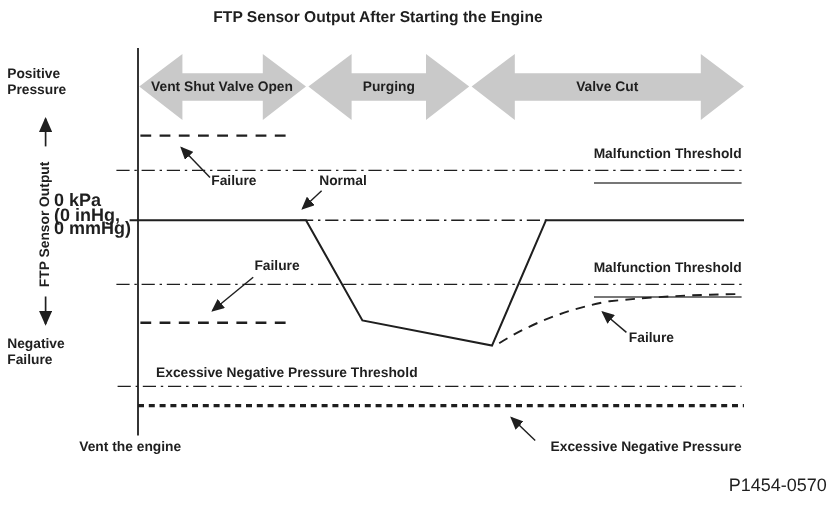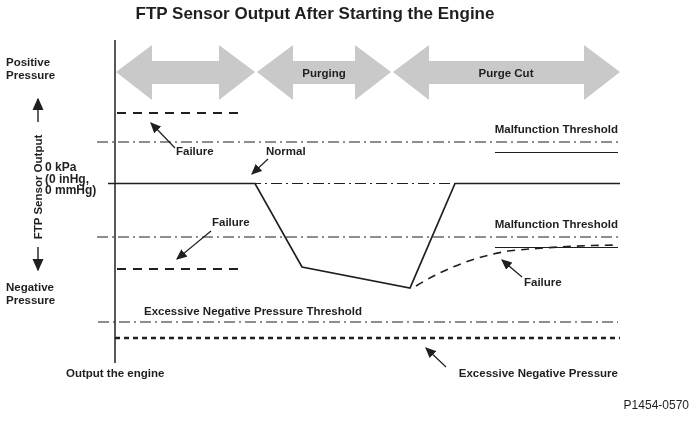--- a/index.html
+++ b/index.html
@@ -5,27 +5,27 @@
   html,body{margin:0;padding:0;background:#ffffff;}
   .canvas{
     position:relative;width:697px;height:421px;background:#ffffff;
     font-family:"Liberation Sans",sans-serif;color:#1f1f1f;overflow:hidden;
   }
   .lbl{
     position:absolute;font-weight:bold;font-size:11.5px;line-height:12.5px;
     color:#1f1f1f;white-space:pre-line;
   }
   .nowrap{white-space:nowrap;}
-  .title{font-size:17px;line-height:16px;text-align:center;}
+  .title{font-size:13px;line-height:16px;text-align:center;}
   .center{text-align:left;}
   .underlined{border-bottom:1.6px solid #1f1f1f;padding-bottom:16px;}
   .phase-lbl{transform:translate(-50%,-50%);white-space:nowrap;}
   .rot{transform:translate(-50%,-50%) rotate(-90deg);white-space:nowrap;}
-  .small{font-size:12px;line-height:11.5px;}
-  .fig-id{font-weight:normal;font-size:12px;}
+  .small{font-size:15px;line-height:11.5px;}
+  .fig-id{font-weight:normal;font-size:15px;}
   svg{position:absolute;left:0;top:0;}
 </style>
 </head>
 <body>
 
 <div class="canvas">
 
   <svg width="697" height="421" viewBox="0 0 697 421">
     <defs>
       <marker id="ah" markerWidth="9" markerHeight="8" refX="8" refY="4" orient="auto">
@@ -68,38 +68,39 @@
   </svg>
 
   <div class="lbl title" style="left:130px;top:6px;width:370px;">FTP Sensor Output After Starting the Engine</div>
 
   <div class="lbl center" style="left:6px;top:56px;width:62px;">Positive
 Pressure</div>
 
   <div class="lbl rot" style="left:38px;top:187px;">FTP Sensor Output</div>
 
   <div class="lbl center" style="left:6px;top:281px;width:62px;">Negative
-Pressure</div>
+Failure</div>
 
   <div class="lbl center small" style="left:45px;top:162px;width:70px;">0 kPa
 (0 inHg,
 0 mmHg)</div>
 
+  <div class="lbl phase-lbl" style="left:185px;top:73px;">Vent Shut Valve Open</div>
   <div class="lbl phase-lbl" style="left:324px;top:73px;">Purging</div>
-  <div class="lbl phase-lbl" style="left:506px;top:73px;">Purge Cut</div>
+  <div class="lbl phase-lbl" style="left:506px;top:73px;">Valve Cut</div>
 
   <div class="lbl nowrap" style="left:176px;top:145px;">Failure</div>
   <div class="lbl nowrap" style="left:266px;top:145px;text-align:center;">Normal</div>
   <div class="lbl nowrap" style="left:212px;top:216px;">Failure</div>
   <div class="lbl nowrap" style="left:524px;top:276px;">Failure</div>
 
   <div class="lbl nowrap underlined" style="right:79px;top:123px;">Malfunction Threshold</div>
   <div class="lbl nowrap underlined" style="right:79px;top:218px;">Malfunction Threshold</div>
 
-  <div class="lbl nowrap" style="left:144px;top:305px;">Excessive Negative Pressure Threshold</div>
+  <div class="lbl nowrap" style="left:130px;top:305px;">Excessive Negative Pressure Threshold</div>
 
   <div class="lbl nowrap" style="right:79px;top:367px;">Excessive Negative Pressure</div>
 
-  <div class="lbl nowrap" style="left:66px;top:367px;">Output the engine</div>
+  <div class="lbl nowrap" style="left:66px;top:367px;">Vent the engine</div>
 
   <div class="lbl nowrap fig-id" style="right:8px;top:399px;">P1454-0570</div>
 
 </div>
 
 </body></html>

